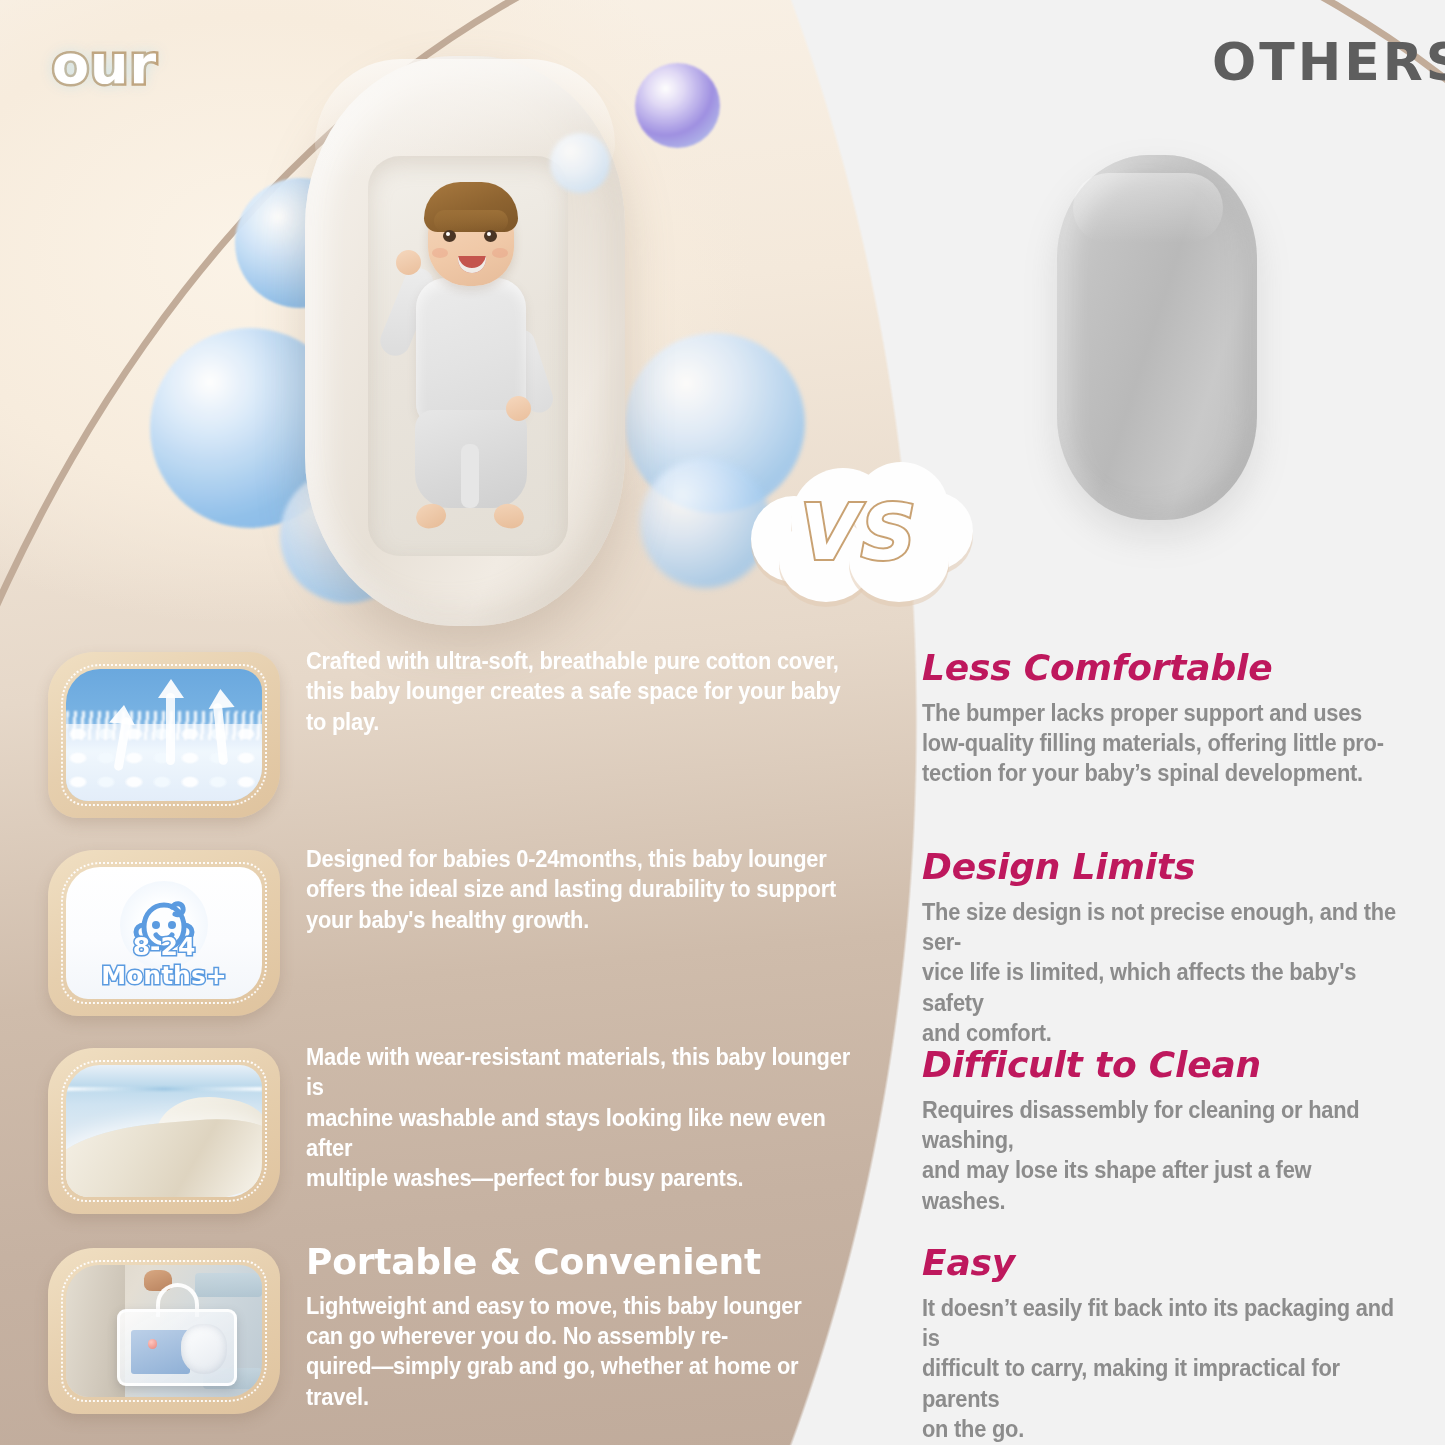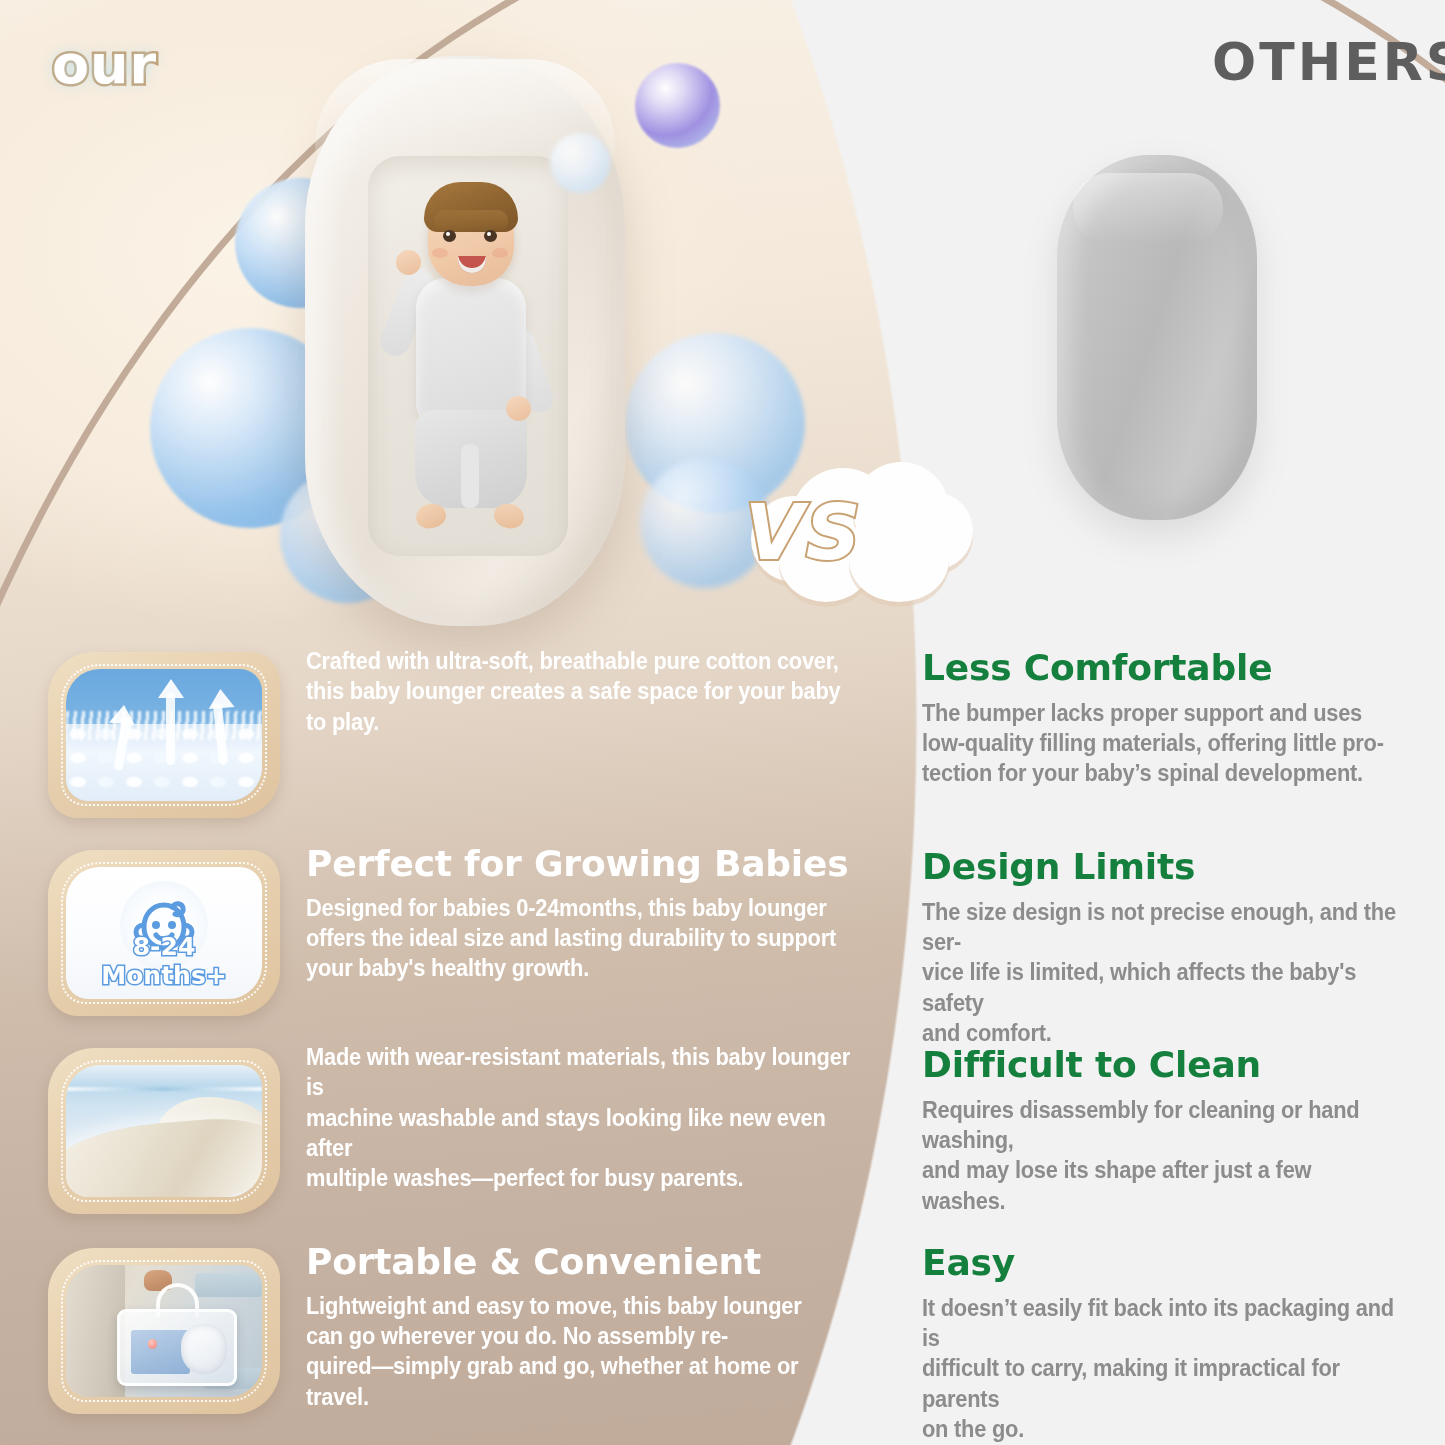--- a/index.html
+++ b/index.html
@@ -138,21 +138,21 @@
   .lounger-other::after{
     content:"";position:absolute;left:16px;top:18px;width:150px;height:70px;border-radius:80px;
     background:linear-gradient(180deg,rgba(255,255,255,.40),rgba(255,255,255,0));
   }
 
   
   .vs-badge{position:absolute;left:745px;top:462px;width:228px;height:140px;}
   .vs-cloud{position:absolute;background:#fefefe;border-radius:50%;
     box-shadow:0 5px 0 rgba(226,203,179,.55);}
   .vs-text{
-    position:absolute;left:0;right:0;top:26px;
+    position:absolute;left:0;right:0;top:26px;text-align:center;
     font-family:"DejaVu Sans", sans-serif;
     font-size:76px;font-weight:bold;font-style:italic;letter-spacing:2px;
     color:#ffffff;-webkit-text-stroke:4px #c9a273;paint-order:stroke fill;
     z-index:5;
   }
 
   
   .feature{position:absolute;left:42px;width:860px;}
   .thumb{
     position:absolute;left:6px;top:0;width:232px;height:166px;
@@ -247,22 +247,23 @@
     font-family:"Liberation Sans Narrow","Liberation Sans",sans-serif;
     font-size:23.5px;font-weight:bold;color:#ffffff;line-height:1.29;
     letter-spacing:-.25px;
     transform:scaleX(.93);transform-origin:left center;
     margin:0;white-space:pre-line;
   }
 
   .con{position:absolute;left:922px;width:510px;}
   .con-title{
     font-family:"DejaVu Sans", sans-serif;
-    font-size:36px;font-weight:bold;color:#15803d;letter-spacing:-.2px;line-height:1.1;
+    font-size:36px;font-weight:bold;color:#be185d;letter-spacing:-.2px;line-height:1.1;
     margin:0 0 10px 0;
+    font-style:italic;
   }
   .con-body{
     font-family:"Liberation Sans Narrow","Liberation Sans",sans-serif;
     font-size:23.5px;font-weight:bold;color:#8c8c8c;line-height:1.29;
     letter-spacing:-.25px;
     transform:scaleX(.93);transform-origin:left center;
     margin:0;white-space:pre-line;
   }
 </style>
 </head>
@@ -358,21 +359,20 @@
               <circle cx="36" cy="44" r="4" fill="#5b9be0"></circle>
               <circle cx="52" cy="44" r="4" fill="#5b9be0"></circle>
               <path d="M36 54c3 5 13 5 16 0" fill="none" stroke="#5b9be0" stroke-width="5" stroke-linecap="round"></path>
             </svg>
           </div>
           <div class="months-text">8-24 Months+</div>
         </div>
       </div>
     </div>
     <div class="feat-text">
-      <h3 class="feat-title">Perfect for Growing Babies</h3>
       <p class="feat-body">Designed for babies 0-24months, this baby lounger
 offers the ideal size and lasting durability to support
 your baby's healthy growth.</p>
     </div>
   </div>
 
   <div class="feature" style="top:1048px;">
     <div class="thumb">
       <div class="thumb-inner">
         <div class="thumb-pic pic-water">

